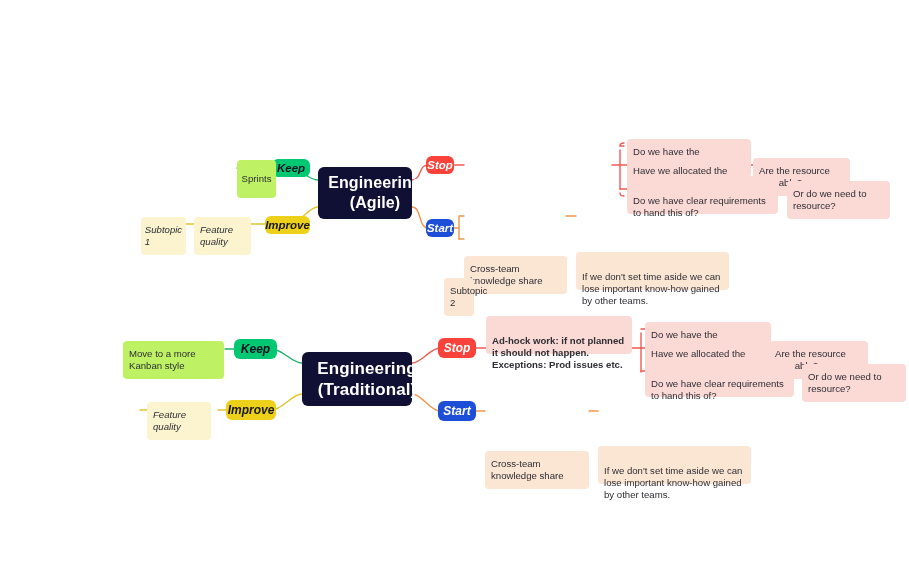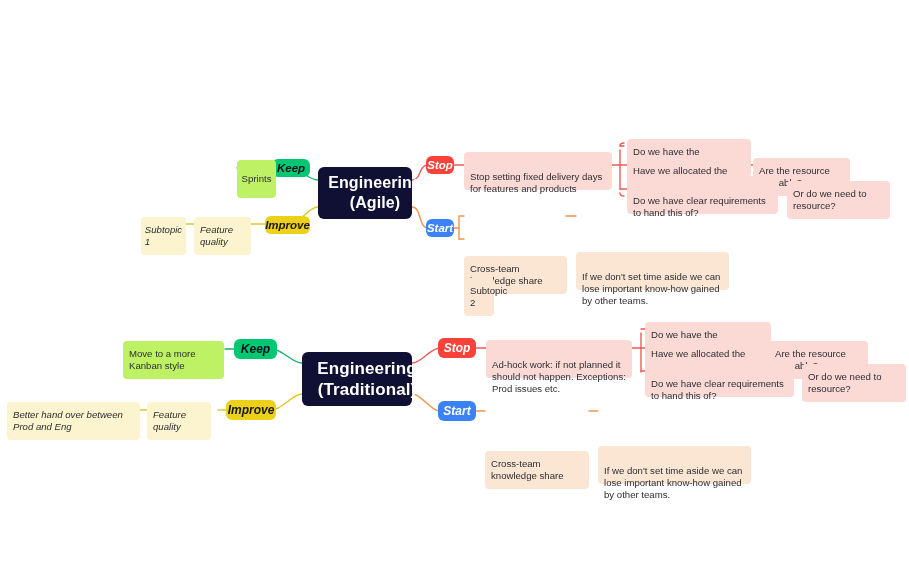--- a/index.html
+++ b/index.html
@@ -65,21 +65,21 @@
     font-size: 11.5px;
     font-weight: 700;
     justify-content: center;
     text-align: center;
     border-radius: 6px;
     font-style: italic;
   }
   .pill.keep    { background: #00c771; color: #0b1021; }
   .pill.stop    { background: #f9423a; color: #ffffff; }
   .pill.improve { background: #ecd019; color: #16161a; }
-  .pill.start   { background: #3b82f6; color: #ffffff; }
+  .pill.start   { background: #1d4ed8; color: #ffffff; }
 
   
   .leaf {
     font-size: 9.6px;
     color: #2d2d33;
     padding: 19px 6px;
     border-radius: 4px;
     font-weight: 400;
   }
   .leaf.green  { background: #bef264; }
@@ -187,23 +187,20 @@
   </div>
 
   <div class="node leaf yellow" style="left:141px; top:217px; width:45px; height:15px; justify-content:center;">
     <span>Subtopic 1</span>
   </div>
 
   <div class="node pill stop" style="left:426px; top:156px; width:28px; height:18px;">
     <span>Stop</span>
   </div>
 
-  <div class="node leaf red top" style="left:464px; top:152px; width:148px; height:26px;">
-    <span>Stop setting fixed delivery days for features and products</span>
-  </div>
 
   <div class="node leaf red" style="left:627px; top:139px; width:124px; height:15px;">
     <span>Do we have the knowledge we need?</span>
   </div>
 
   <div class="node leaf red" style="left:627px; top:158px; width:114px; height:15px;">
     <span>Have we allocated the resources?</span>
   </div>
 
   <div class="node leaf red" style="left:753px; top:158px; width:97px; height:15px;">
@@ -223,21 +220,21 @@
   </div>
 
   <div class="node leaf orange" style="left:464px; top:209px; width:103px; height:15px;">
     <span>Cross-team knowledge share</span>
   </div>
 
   <div class="node leaf orange top" style="left:576px; top:205px; width:153px; height:26px;">
     <span>If we don't set time aside we can lose important know-how gained by other teams.</span>
   </div>
 
-  <div class="node leaf orange" style="left:464px; top:231px; width:30px; height:15px;">
+  <div class="node leaf orange" style="left:444px; top:231px; width:30px; height:15px;">
     <span>Subtopic 2</span>
   </div>
 
   <div class="node root" style="left:302px; top:352px; width:110px; height:54px; font-size:17px;">
     <span class="root-label">Engineering
 (Traditional)</span>
   </div>
 
   <div class="node pill keep" style="left:234px; top:339px; width:43px; height:20px; font-size:12px;">
     <span>Keep</span>
@@ -248,29 +245,26 @@
   </div>
 
   <div class="node pill improve" style="left:226px; top:400px; width:50px; height:20px; font-size:12px;">
     <span>Improve</span>
   </div>
 
   <div class="node leaf yellow" style="left:147px; top:402px; width:64px; height:16px; justify-content:center;">
     <span>Feature quality</span>
   </div>
 
-  <div class="node leaf yellow" style="left:7px; top:402px; width:133px; height:16px; justify-content:center;">
-    <span>Better hand over between Prod and Eng</span>
-  </div>
 
   <div class="node pill stop" style="left:438px; top:338px; width:38px; height:20px; font-size:12px;">
     <span>Stop</span>
   </div>
 
-  <div class="node leaf red top" style="left:486px; top:340px; width:146px; height:18px;">
+  <div class="node leaf red top" style="left:486px; top:316px; width:146px; height:18px;font-weight:bold;">
     <span>Ad-hock work: if not planned it should not happen. Exceptions: Prod issues etc.</span>
   </div>
 
   <div class="node leaf red" style="left:645px; top:322px; width:126px; height:15px;">
     <span>Do we have the knowledge we need?</span>
   </div>
 
   <div class="node leaf red" style="left:645px; top:341px; width:114px; height:15px;">
     <span>Have we allocated the resources?</span>
   </div>

